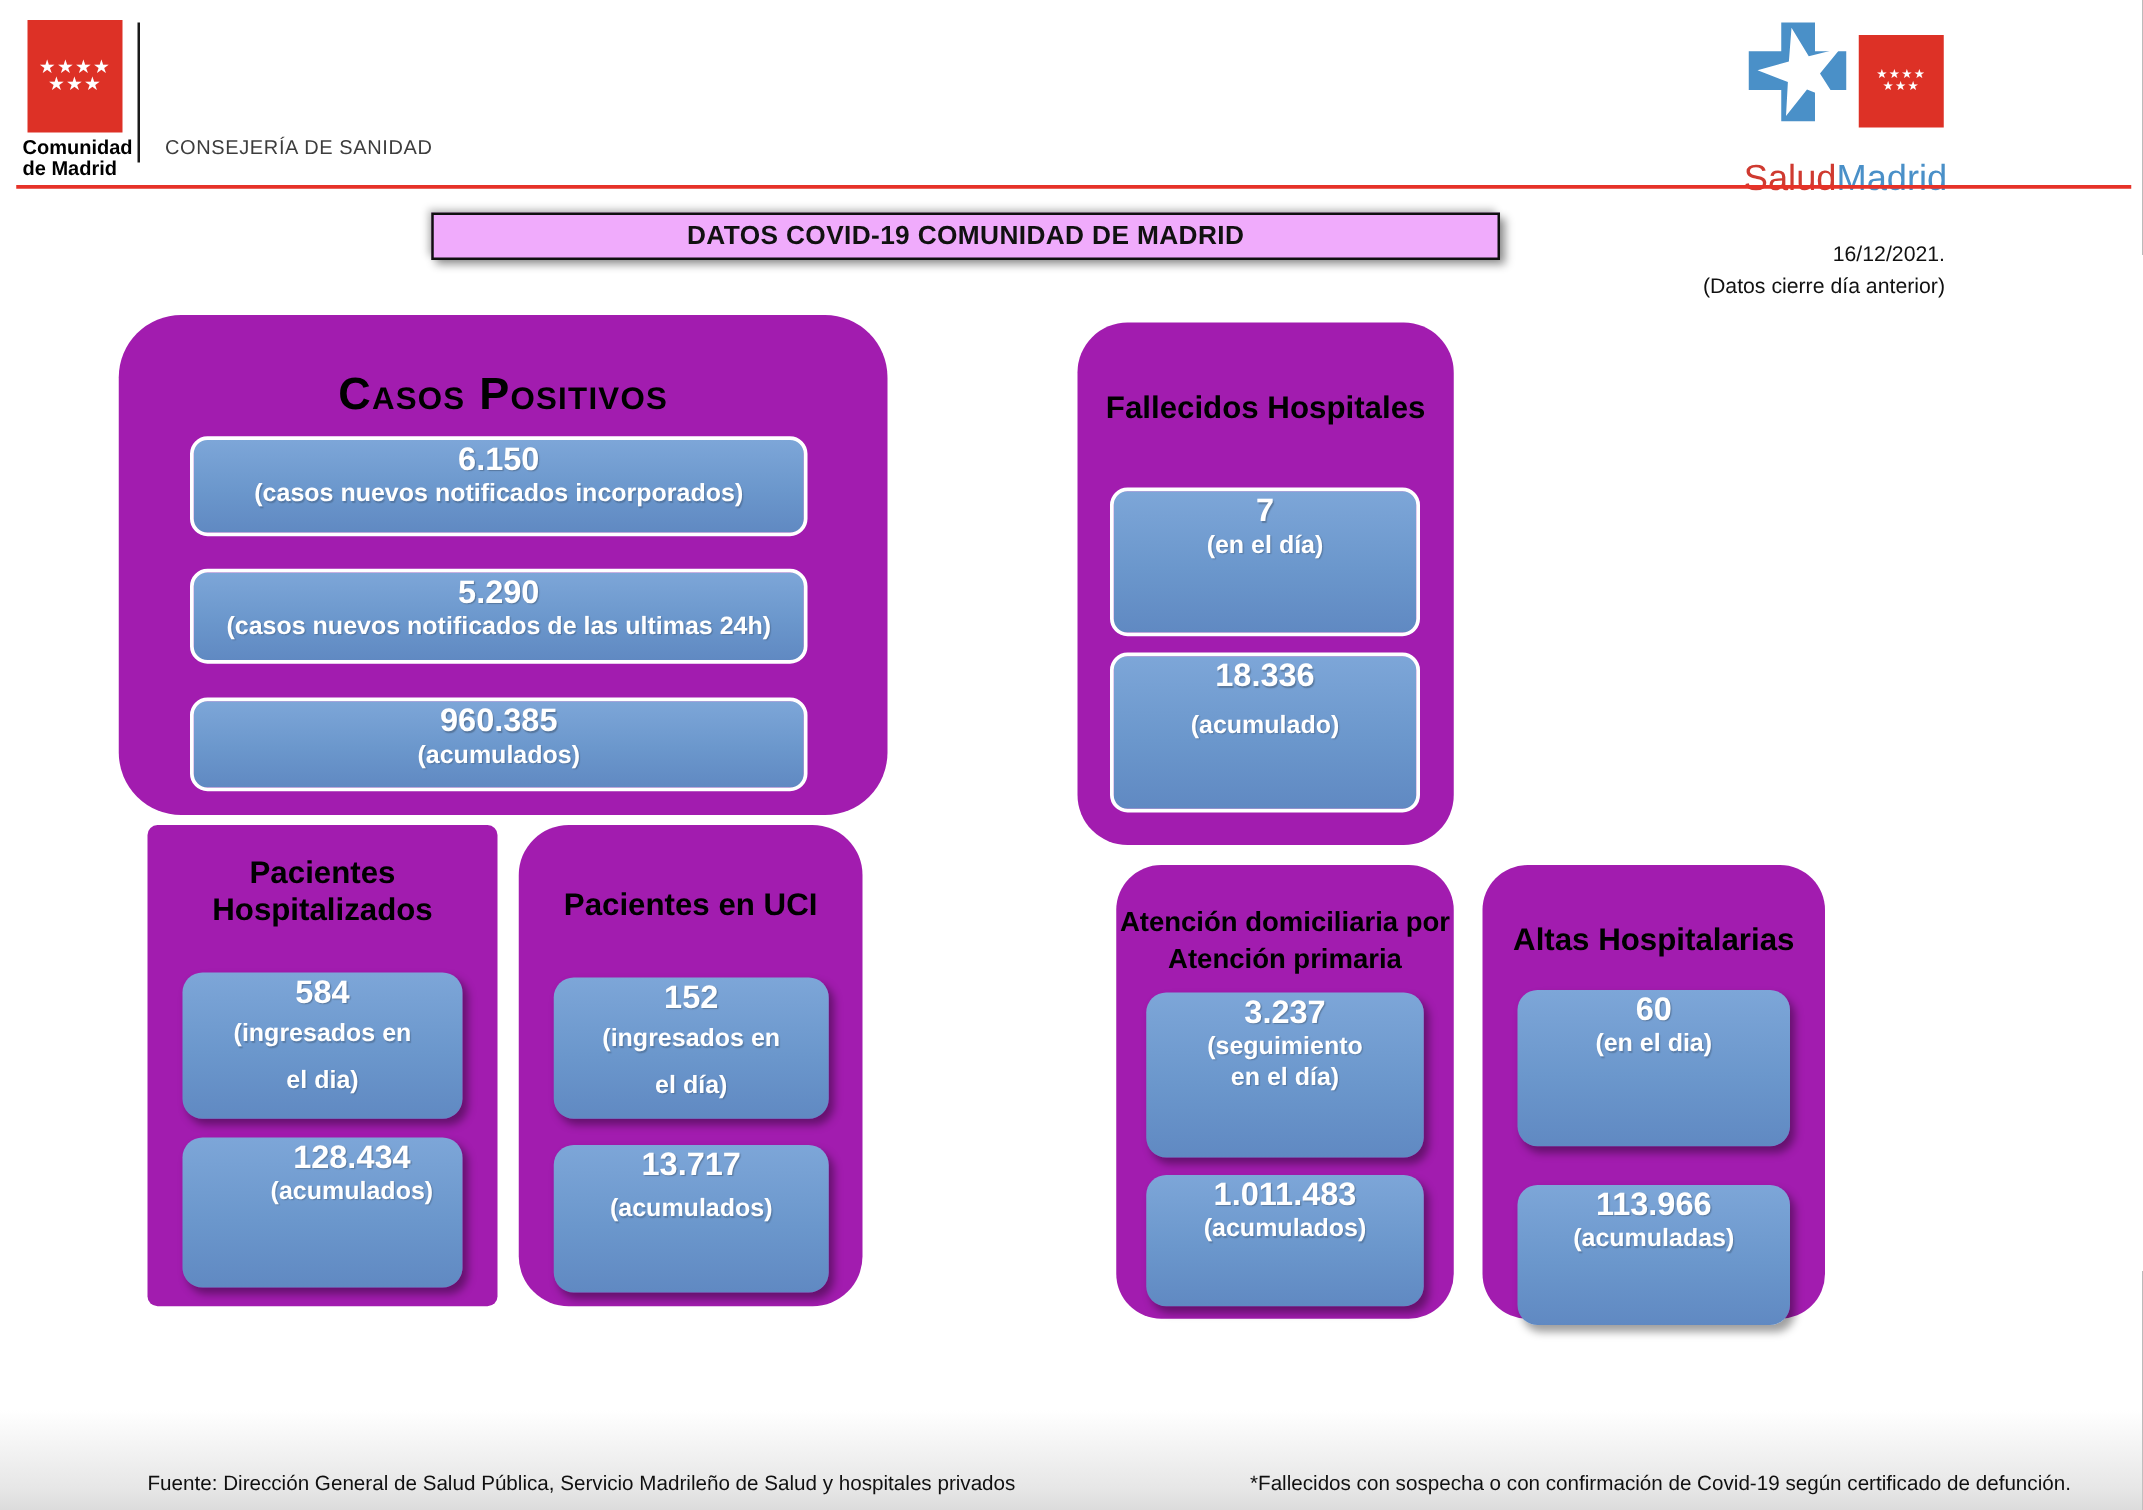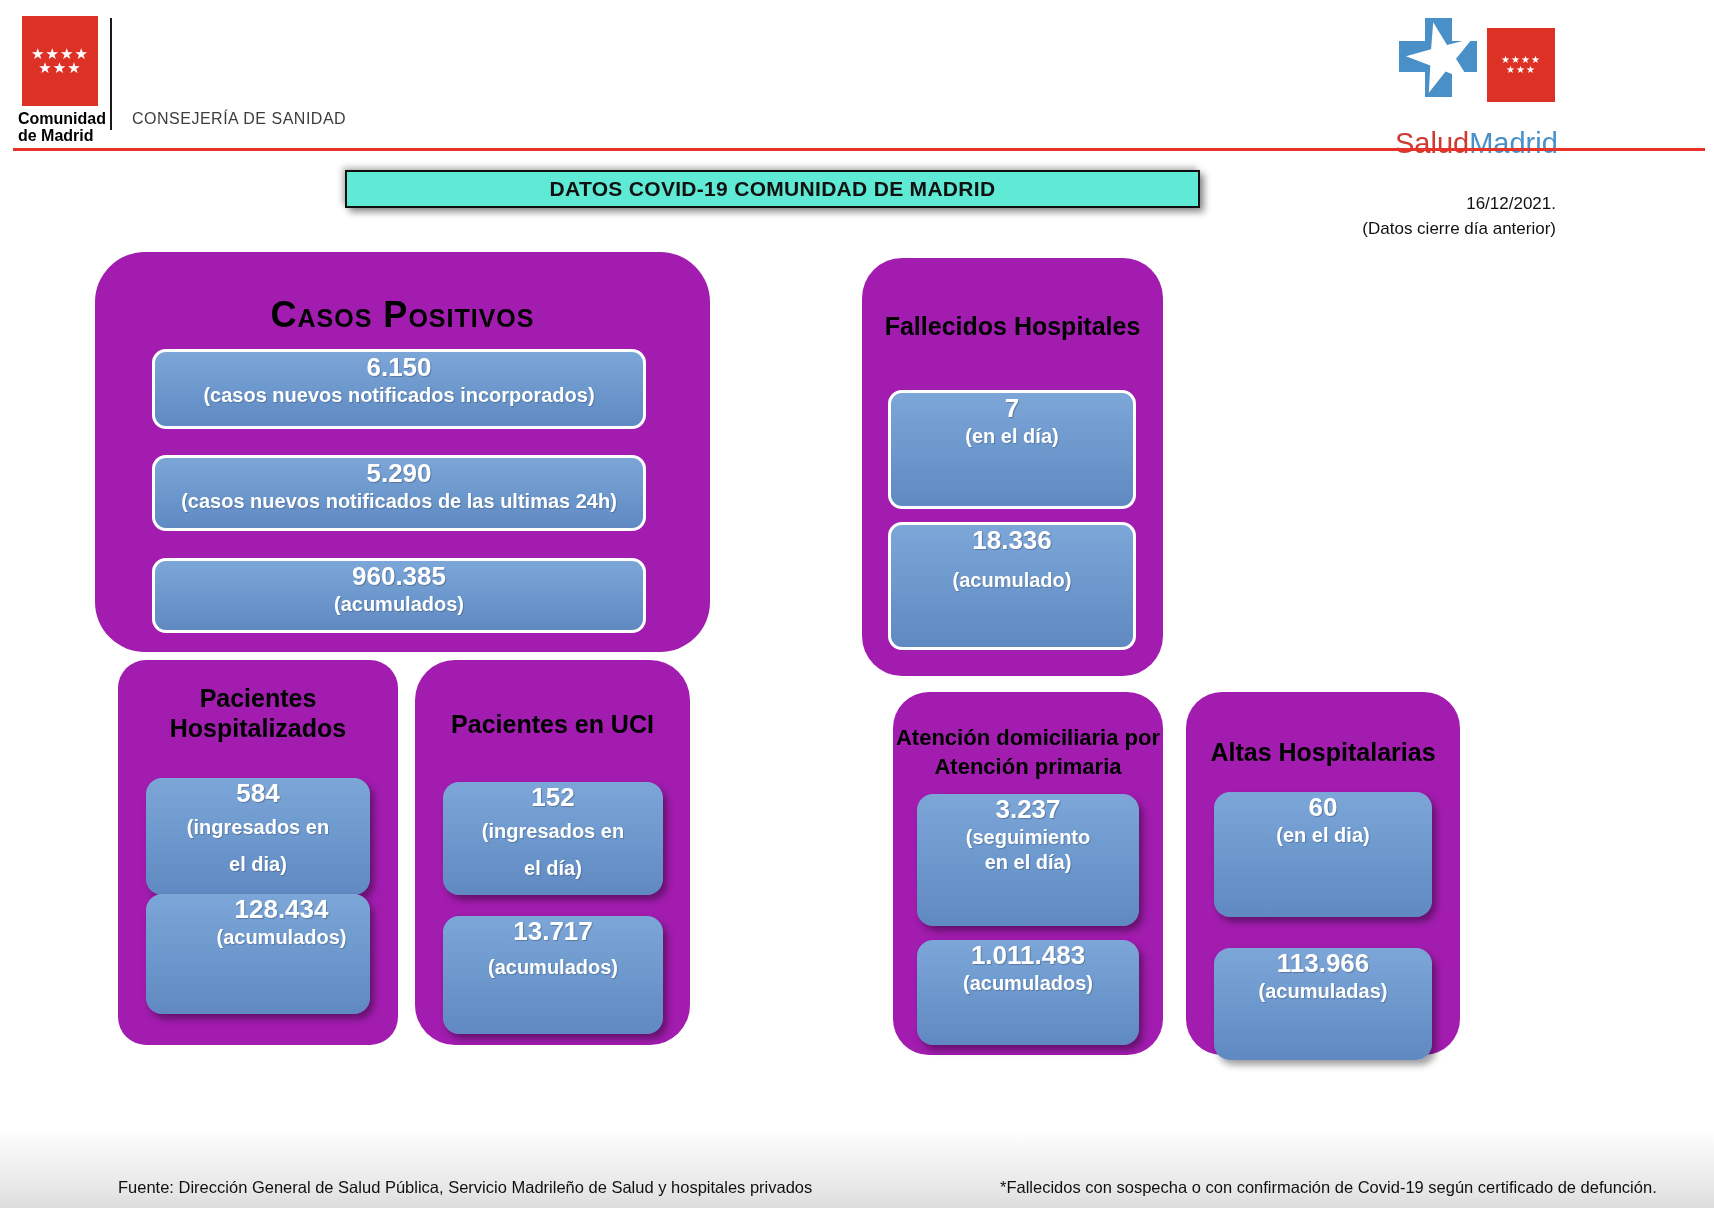--- a/index.html
+++ b/index.html
@@ -23,21 +23,21 @@
   .salud-flag { position:absolute; left:92px; top:14px; width:68px; height:74px; background:#dd3126;
     display:flex; flex-direction:column; justify-content:center; align-items:center; }
   .salud-flag .flag-stars { font-size:10px; line-height:10px; }
   .salud-wordmark { position:absolute; left:0px; top:92px; width:162px; text-align:center; font-size:29px; letter-spacing:0px;margin-top:21px; }
   .w-salud { color:#cf3a30; }
   .w-madrid { color:#4a90c8; }
 
   .red-line { position:absolute; left:13px; top:148px; width:1692px; height:3px; background:#e63228; }
 
   .title-box { position:absolute; left:345px; top:170px; width:855px; height:38px;
-    background:#5eead4; border:2px solid #101010;
+    background:#f0abfc; border:2px solid #101010;
     box-shadow:4px 4px 7px rgba(0,0,0,0.45), -3px -3px 6px rgba(0,0,0,0.25);
     display:flex; align-items:center; justify-content:center;
     font-size:21px; font-weight:bold; letter-spacing:0.3px; }
   .date-block { position:absolute; right:158px; top:192px; width:340px; text-align:right;
     font-size:17px; line-height:1.45; color:#111; }
 
   
   .panel { position:absolute; background:#a21caf; border-radius:42px; }
   .panel-title { font-weight:bold; color:#000; text-align:center; white-space:pre-line; }
 
@@ -51,26 +51,26 @@
 
   
   #panel-casos { left:95px; top:252px; width:615px; height:400px; border-radius:50px; }
   #panel-casos .panel-title { margin-top:42px; font-size:36px; font-variant:small-caps; letter-spacing:1px; }
   #panel-casos .bluebox { left:57px; width:494px; }
   #casos-b1 { top:97px;  height:80px; }
   #casos-b2 { top:203px; height:76px; }
   #casos-b3 { top:306px; height:75px; }
 
   
-  #panel-hosp { left:118px; top:660px; width:280px; height:385px; border-radius:28px; }
+  #panel-hosp { left:118px; top:660px; width:280px; height:385px; border-radius:8px; }
   #panel-hosp .panel-title { margin-top:24px; font-size:25px; line-height:1.18; }
   #panel-hosp .bluebox { left:28px; width:224px; }
   #hosp-b1 { top:118px; height:117px; }
   #hosp-b1 .box-label { line-height:1.85; }
-  #hosp-b2 { top:234px; height:120px;padding-left:47px; }
+  #hosp-b2 { top:250px; height:120px;padding-left:47px; }
 
   
   #panel-uci { left:415px; top:660px; width:275px; height:385px; border-radius:40px; }
   #panel-uci .panel-title { margin-top:50px; font-size:25px; }
   #panel-uci .bluebox { left:28px; width:220px; }
   #uci-b1 { top:122px; height:113px; }
   #uci-b1 .box-label { line-height:1.85; }
   #uci-b2 { top:256px; height:118px; }
   #uci-b2 .box-value { margin-bottom:8px; }
 

